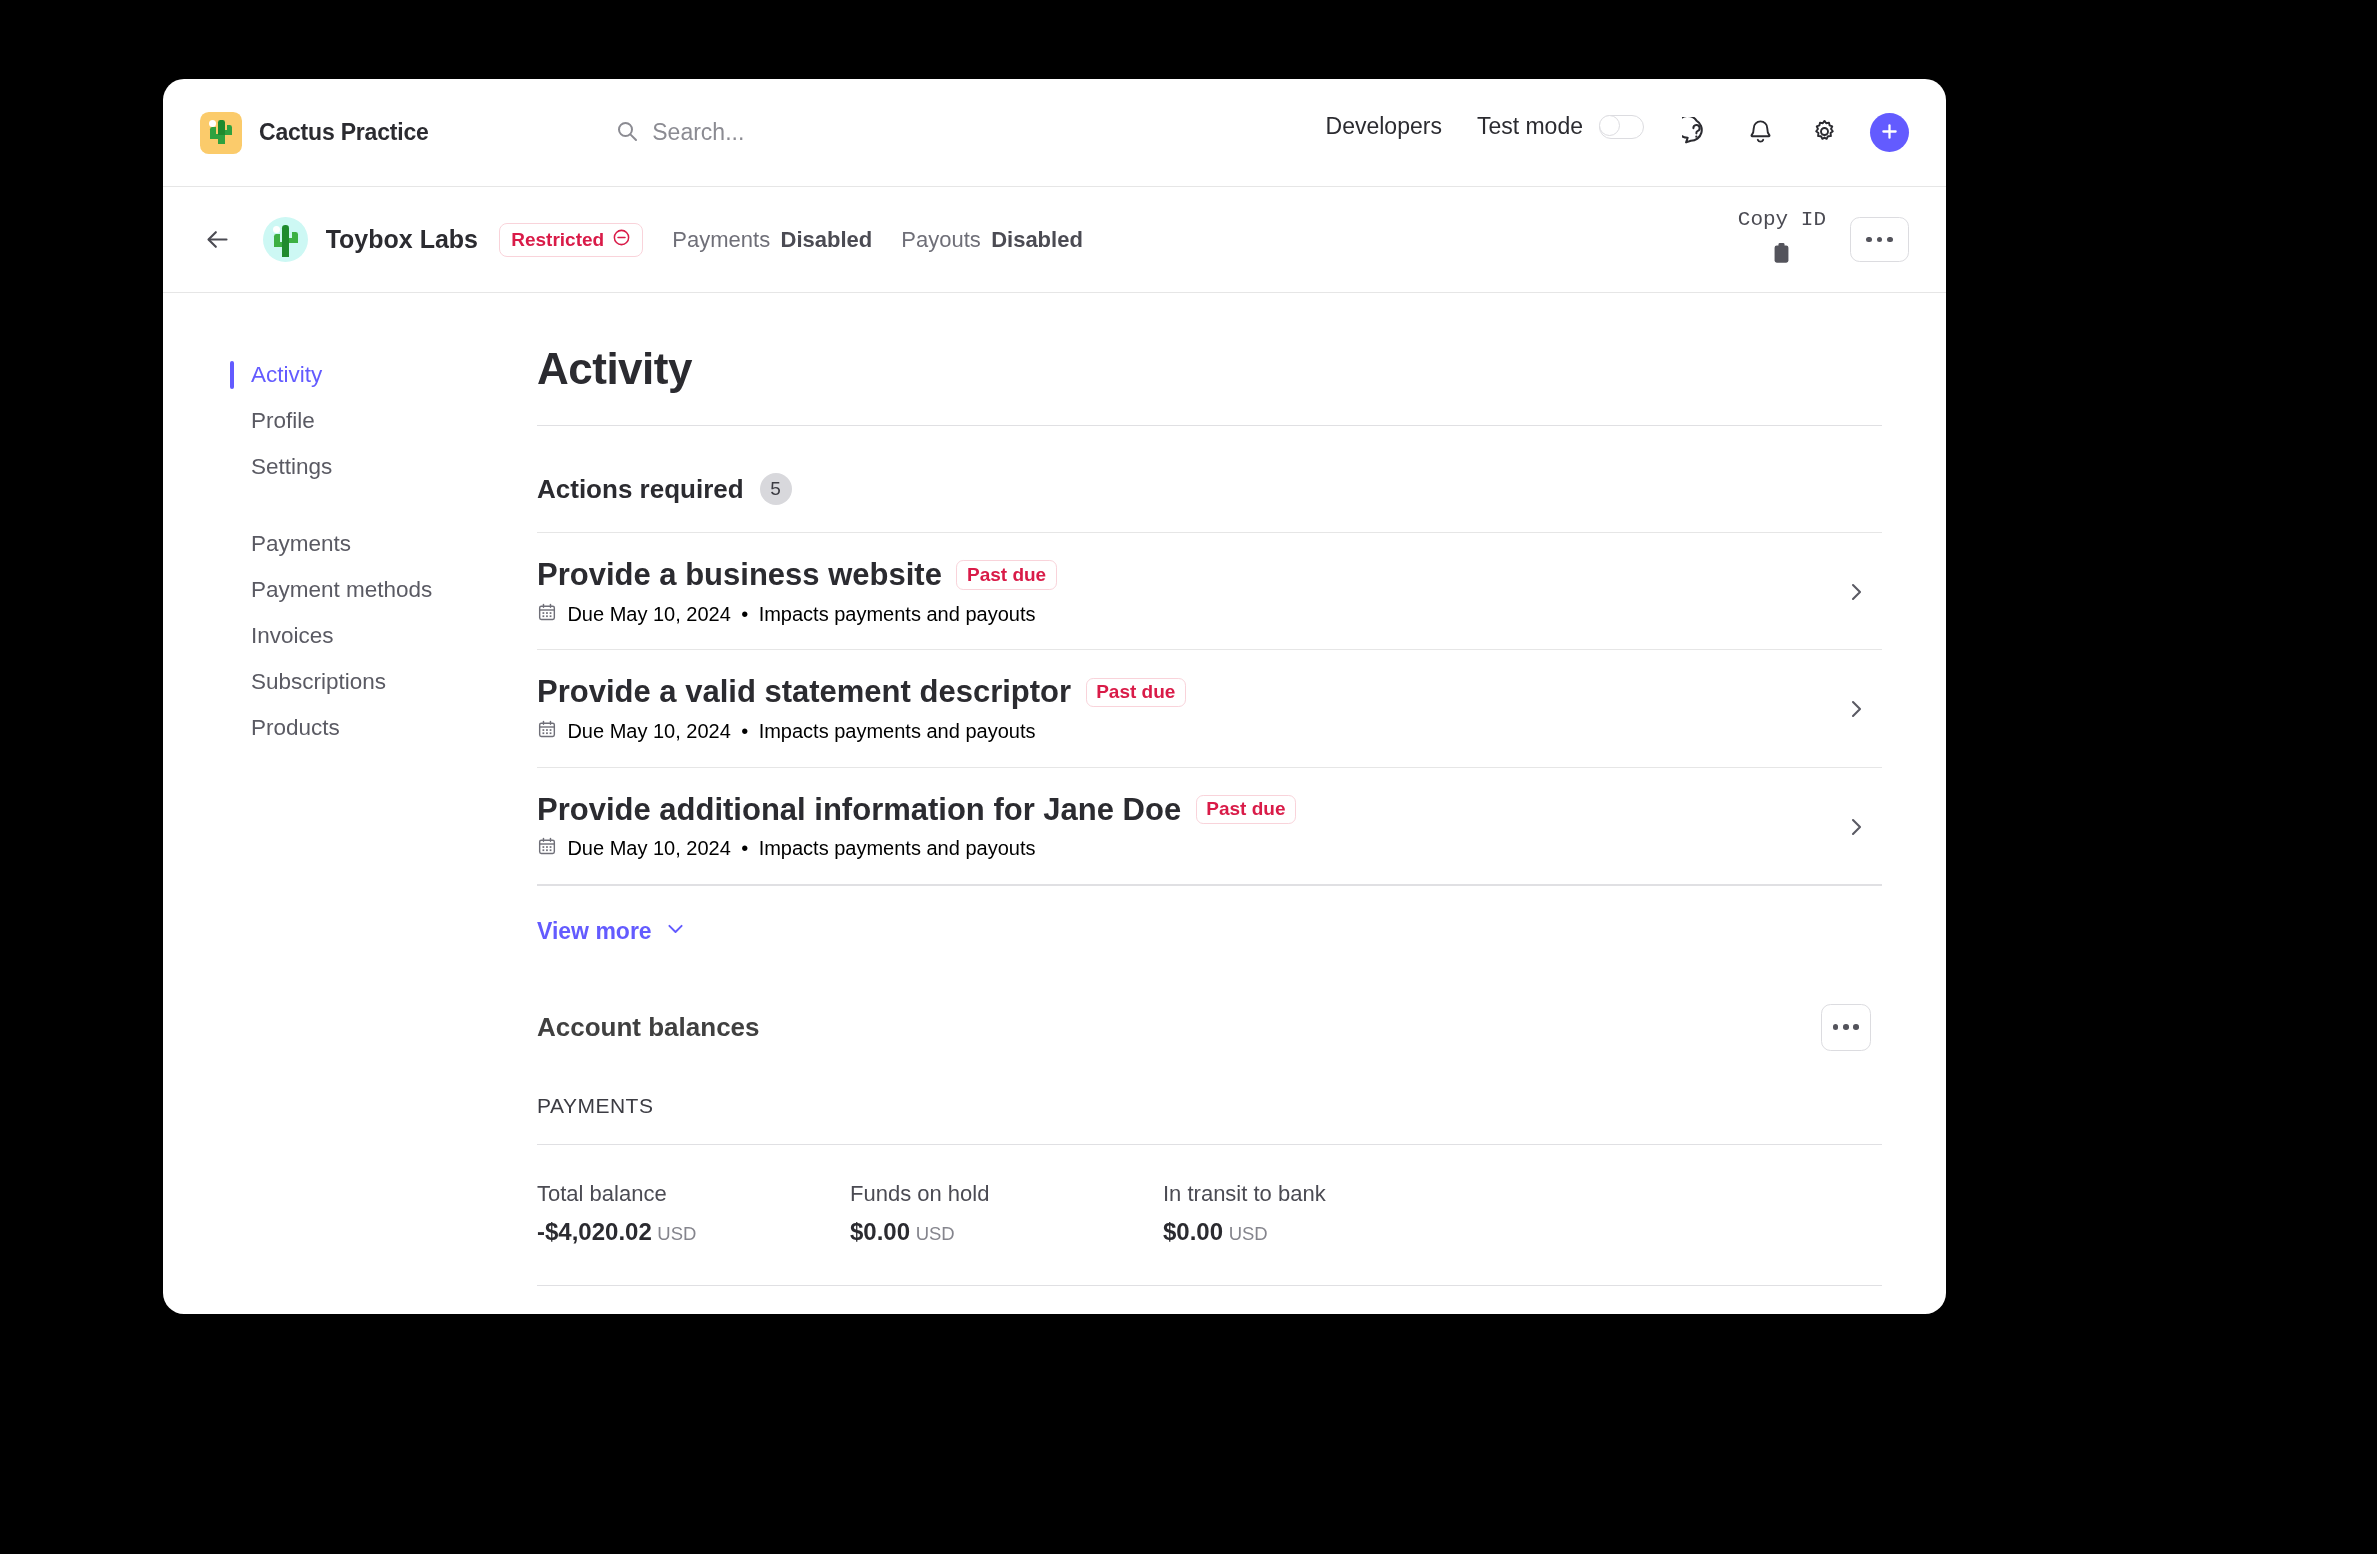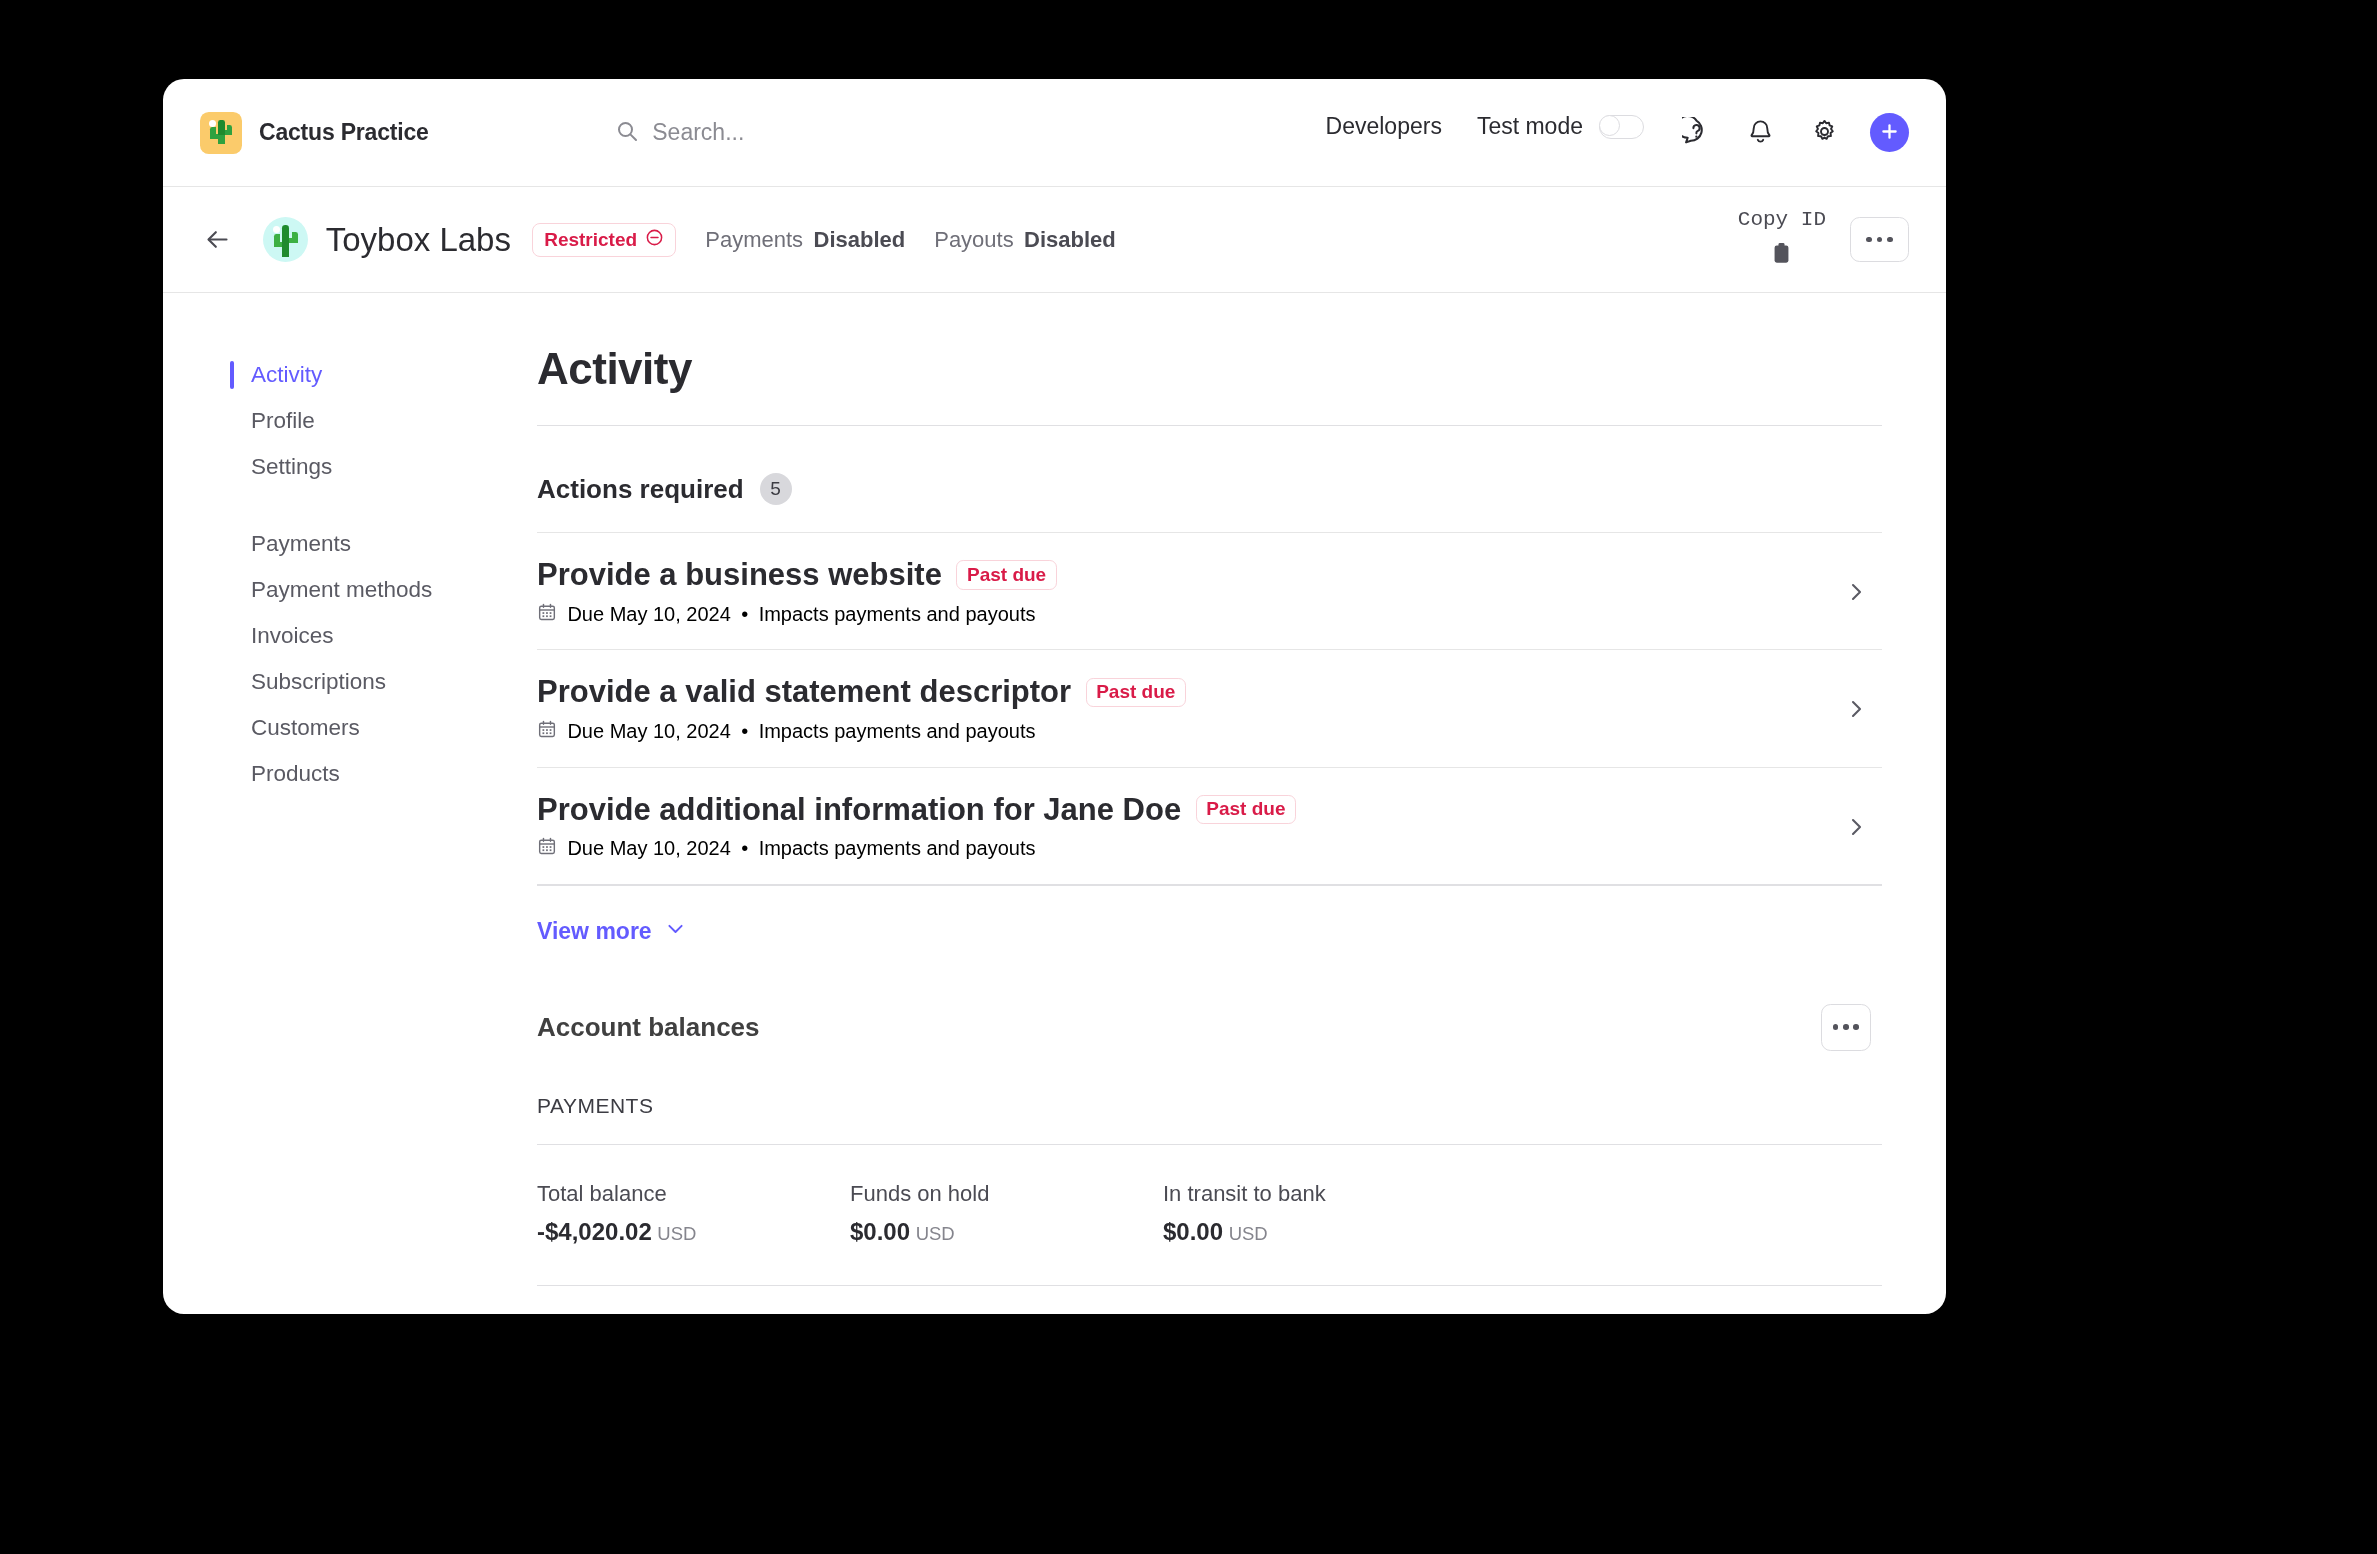--- a/index.html
+++ b/index.html
@@ -218,22 +218,22 @@
     content:""; position:absolute; left:0; bottom:0; width:9.6px; height:4.8px; background:#3cb043;
   }
   .acct-avatar .ar {
     position: absolute; width: 5.6px; height: 10.4px;
     background: #3cb043; left: 29px; top: 15.3px; border-radius: 0 2.4px 0 0;
   }
   .acct-avatar .ar:after {
     content:""; position:absolute; right:0; bottom:0; width:10.4px; height:4.8px; background:#3cb043;
   }
   .acct-name {
-    font-size: 33px;
-    font-weight: 400;
+    font-size: 25px;
+    font-weight: 700;
     color: #2b2b30;
     white-space: nowrap;
     margin-right: 21px;
   }
   .restricted-badge {
     display: inline-flex;
     align-items: center;
     gap: 8px;
     border: 1.6px solid #f9d3da;
     border-radius: 8px;
@@ -620,23 +620,20 @@
         <span>Payments</span>
       </div>
       <div class="side-item">
         <span>Payment methods</span>
       </div>
       <div class="side-item">
         <span>Invoices</span>
       </div>
       <div class="side-item">
         <span>Subscriptions</span>
-      </div>
-      <div class="side-item">
-        <span>Customers</span>
       </div>
       <div class="side-item">
         <span>Products</span>
       </div>
     </div>
 
     <div class="main">
 
       <div class="page-title">Activity</div>
       <div class="hr"></div>

